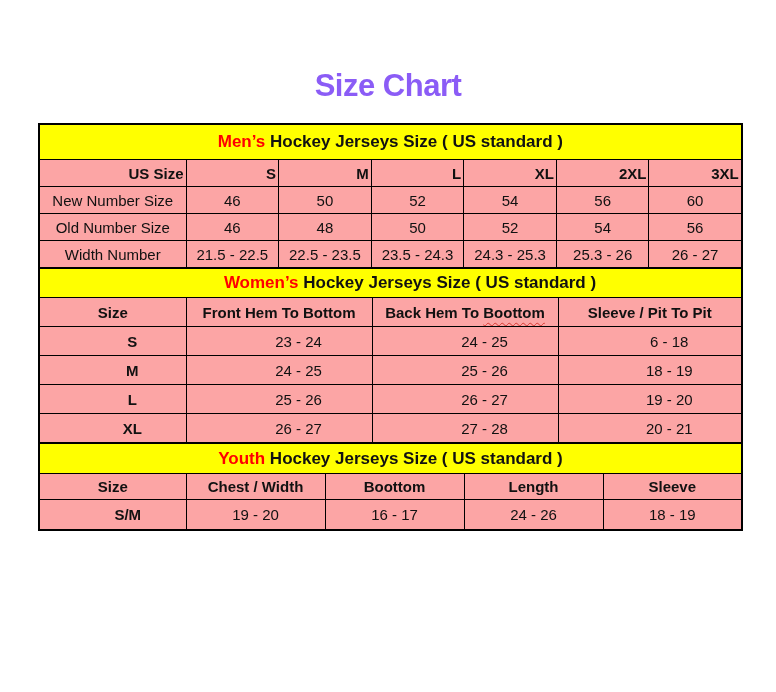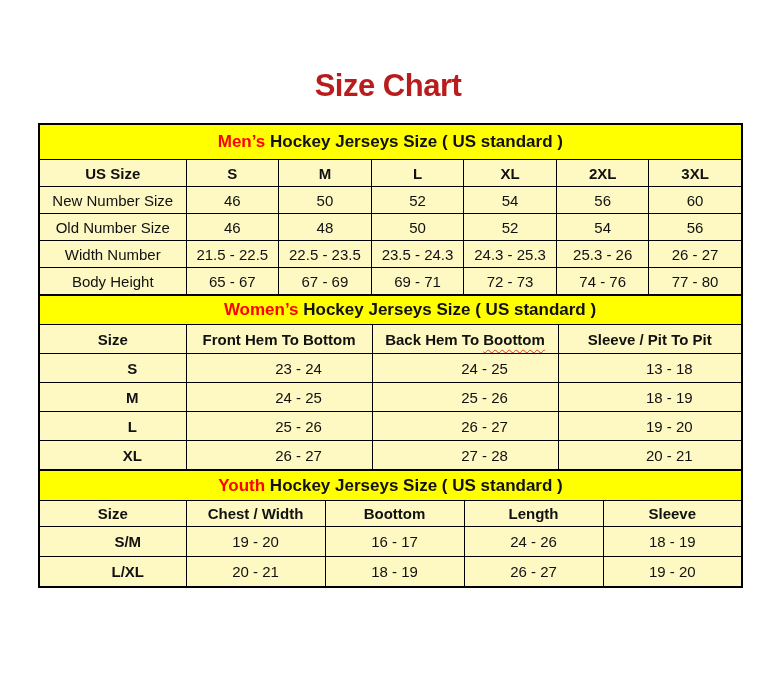--- a/index.html
+++ b/index.html
@@ -4,41 +4,41 @@
 <style>
   html,body{margin:0;padding:0;}
   body{
     width:776px;height:692px;background:#ffffff;position:relative;
     font-family:"Liberation Sans", sans-serif;color:#111;
     overflow:hidden;
   }
   .title{
     position:absolute;top:68px;left:0;width:100%;margin:0;
     text-align:center;font-size:31px;font-weight:bold;
-    letter-spacing:-0.5px;color:#b91c1c;
+    letter-spacing:-0.5px;color:#8b5cf6;
   }
   .tables{position:absolute;top:123px;left:38px;width:703px;}
   table.tbl{
     border-collapse:collapse;table-layout:fixed;width:703px;
-    background:#fef9c3;border:2.5px solid #000;
+    background:#fca5a5;border:2.5px solid #000;
   }
   table.tbl + table.tbl{margin-top:-2px;}
   .tbl th,.tbl td{
     border:1.5px solid #000;text-align:center;vertical-align:middle;
     font-size:15px;padding:0 2px;overflow:hidden;white-space:nowrap;
   }
   td.banner{
     background:#FFFF00;font-weight:bold;font-size:17px;
     height:34px;white-space:pre-wrap;
   }
   .accent{color:#FF0000;}
   .sp{white-space:pre;}
   .tbl th{font-weight:bold;}
   
-  .mens th{height:26px;}
+  .mens th{height:26px;text-align:right;}
   .mens td.cell{height:26px;}
   .mens td.rowlabel{font-weight:normal;height:26px;}
   
   .womens th{height:28px;}
   .womens td{height:28px;padding-left:41px;}
   .womens td.rowlabel{font-weight:bold;}
   
   .youth th{height:25px;}
   .youth td{height:29px;margin-top:15px;}
   .youth td.rowlabel{font-weight:bold;padding-left:32px;}
@@ -100,29 +100,20 @@
       </tr>
       <tr>
         <td class="rowlabel">Width Number</td>
         <td class="cell">21.5 - 22.5</td>
         <td class="cell">22.5 - 23.5</td>
         <td class="cell">23.5 - 24.3</td>
         <td class="cell">24.3 - 25.3</td>
         <td class="cell">25.3 - 26</td>
         <td class="cell">26 - 27</td>
       </tr>
-      <tr>
-        <td class="rowlabel">Body Height</td>
-        <td class="cell">65 - 67</td>
-        <td class="cell">67 - 69</td>
-        <td class="cell">69 - 71</td>
-        <td class="cell">72 - 73</td>
-        <td class="cell">74 - 76</td>
-        <td class="cell">77 - 80</td>
-      </tr>
     </tbody>
       </table>
 
     <table class="tbl womens">
       <colgroup>
         <col style="width:147px">
           <col style="width:186px">
           <col style="width:186px">
           <col style="width:184px">
       </colgroup>
@@ -133,21 +124,21 @@
       <tr>
         <th>Size</th>
         <th>Front Hem To Bottom</th>
         <th><span class="sp">Back Hem To </span><span class="sp squiggle">Boottom</span></th>
         <th>Sleeve / Pit To Pit</th>
       </tr>
       <tr>
         <td class="rowlabel">S</td>
         <td>23 - 24</td>
         <td>24 - 25</td>
-        <td>13 - 18</td>
+        <td>6 - 18</td>
       </tr>
       <tr>
         <td class="rowlabel">M</td>
         <td>24 - 25</td>
         <td>25 - 26</td>
         <td>18 - 19</td>
       </tr>
       <tr>
         <td class="rowlabel">L</td>
         <td>25 - 26</td>
@@ -182,24 +173,17 @@
         <th>Length</th>
         <th>Sleeve</th>
       </tr>
       <tr>
         <td class="rowlabel">S/M</td>
         <td>19 - 20</td>
         <td>16 - 17</td>
         <td>24 - 26</td>
         <td>18 - 19</td>
       </tr>
-      <tr>
-        <td class="rowlabel">L/XL</td>
-        <td>20 - 21</td>
-        <td>18 - 19</td>
-        <td>26 - 27</td>
-        <td>19 - 20</td>
-      </tr>
     </tbody>
       </table>
 
   </div>
 </div>
 
 </body></html>

